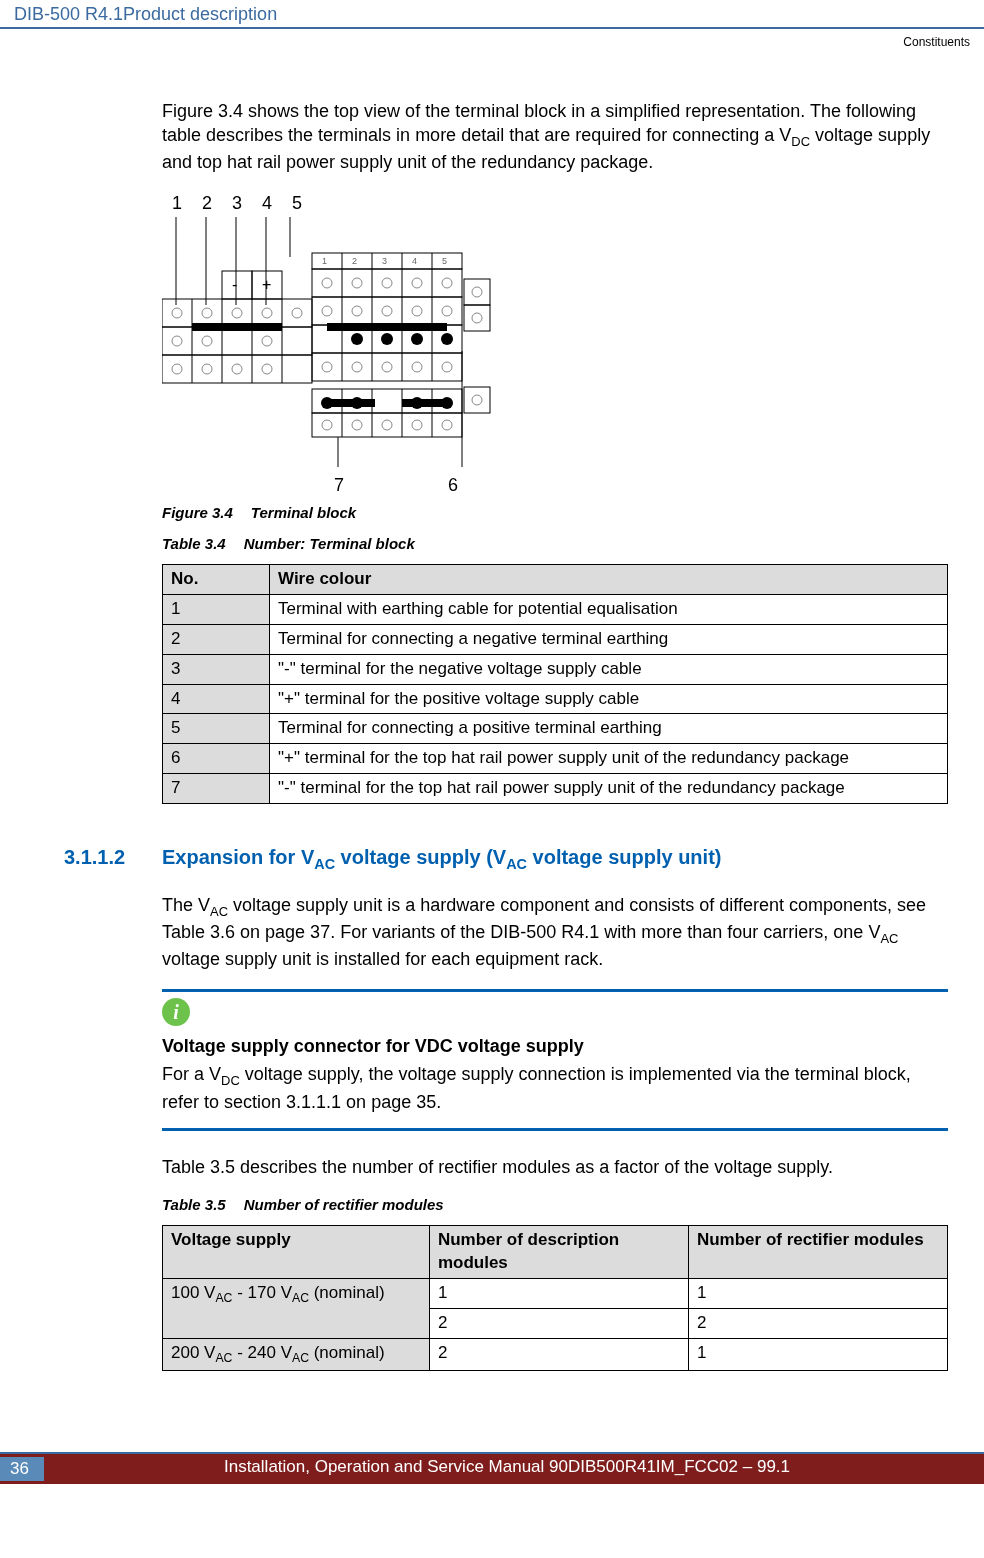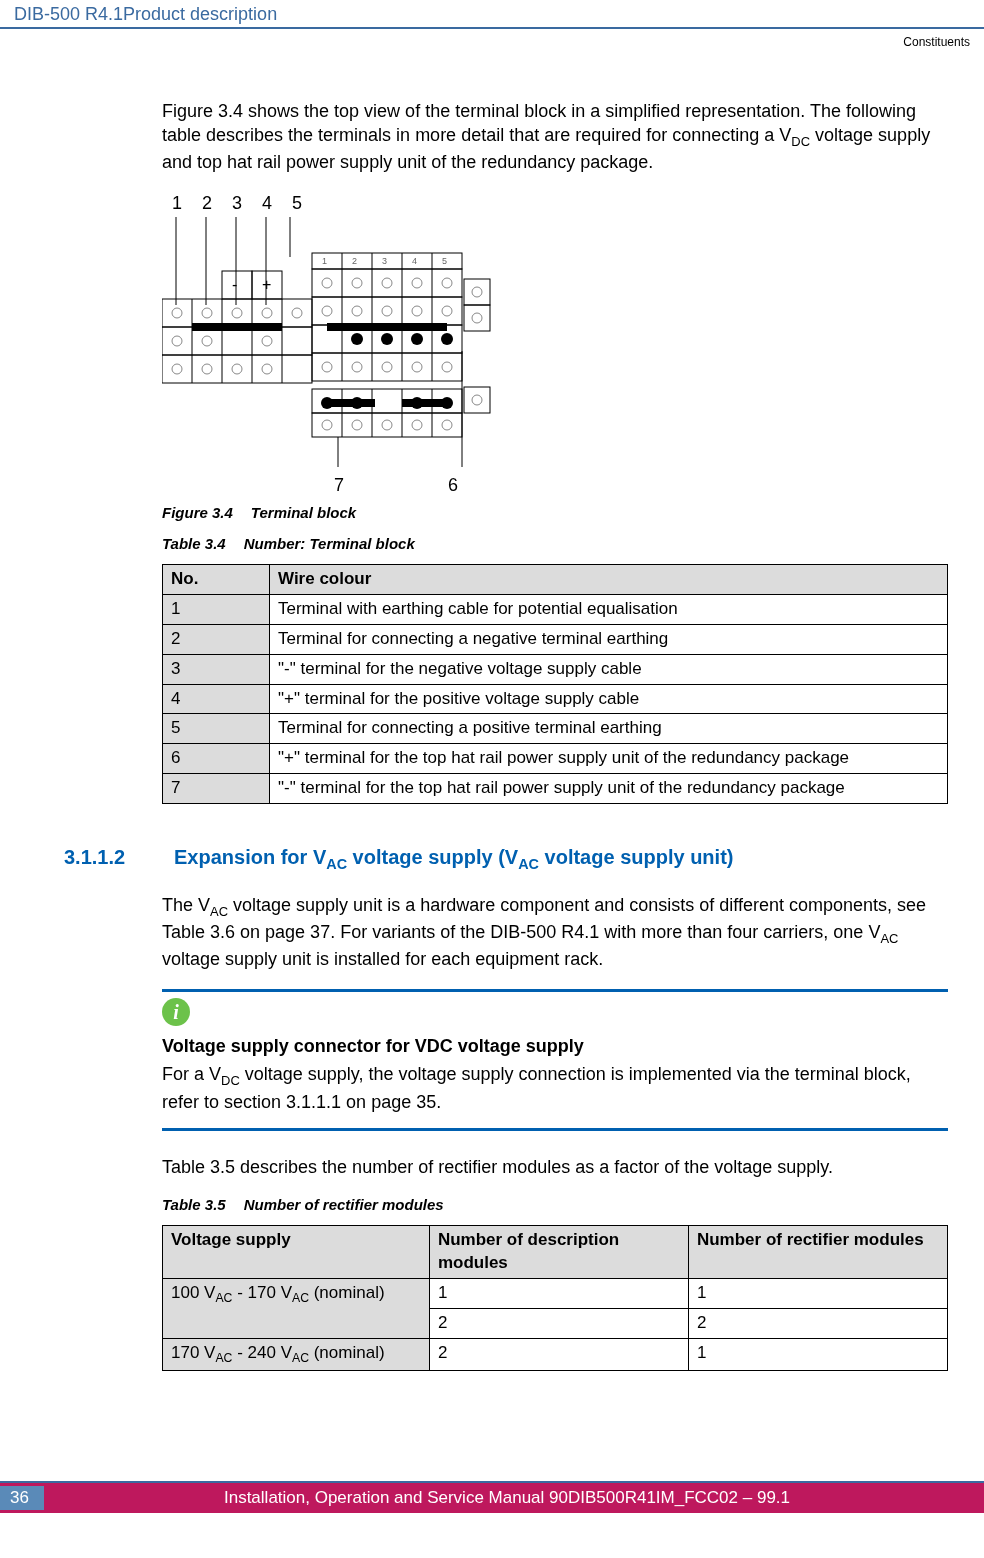--- a/index.html
+++ b/index.html
@@ -72,21 +72,20 @@
     color: #0060b0;
     font-size: 20px;
     font-weight: bold;
     width: 98px;
     flex: 0 0 98px;
   }
   .section-title {
     color: #0060b0;
     font-size: 20px;
     font-weight: bold;
-    margin-left: 12px;
   }
   .info-bar {
     border-top: 3px solid #0060b0;
     margin-top: 18px;
     margin-bottom: 4px;
   }
   .info-icon {
     width: 28px;
     height: 28px;
     border-radius: 50%;
@@ -108,24 +107,23 @@
   .info-bar-end {
     border-top: 3px solid #0060b0;
     margin-top: 14px;
     margin-bottom: 24px;
   }
   .sub {
     font-size: 0.72em;
     vertical-align: sub;
   }
   .footer-bar {
-    margin-top: 62px;
-    display: flex;
-    align-items: center;
-    background: #be185d;
+    margin-top: 33px;
+    display: flex;
+    background: #7f1d1d;
     color: #fff;
     font-size: 17px;
     padding: 3px 14px 3px 0;
     border-top: 2px solid #3a6aa0;
   }
   .footer-pageno {
     background: #5a8ab8;
     padding: 2px 10px;
     width: 24px;
   }
@@ -382,21 +380,21 @@
       </td>
       <td>1</td>
       <td>1</td>
     </tr>
     <tr>
       <td>2</td>
       <td>2</td>
     </tr>
     <tr>
       <td class="leadcell">
-        <span>170 V</span><span class="sub">AC</span><span> - 240 V</span><span class="sub">AC</span><span> (nominal)</span>
+        <span>200 V</span><span class="sub">AC</span><span> - 240 V</span><span class="sub">AC</span><span> (nominal)</span>
       </td>
       <td>2</td>
       <td>1</td>
     </tr>
   </tbody>
     </table>
 
 </div>
 
 <div class="footer-bar">

